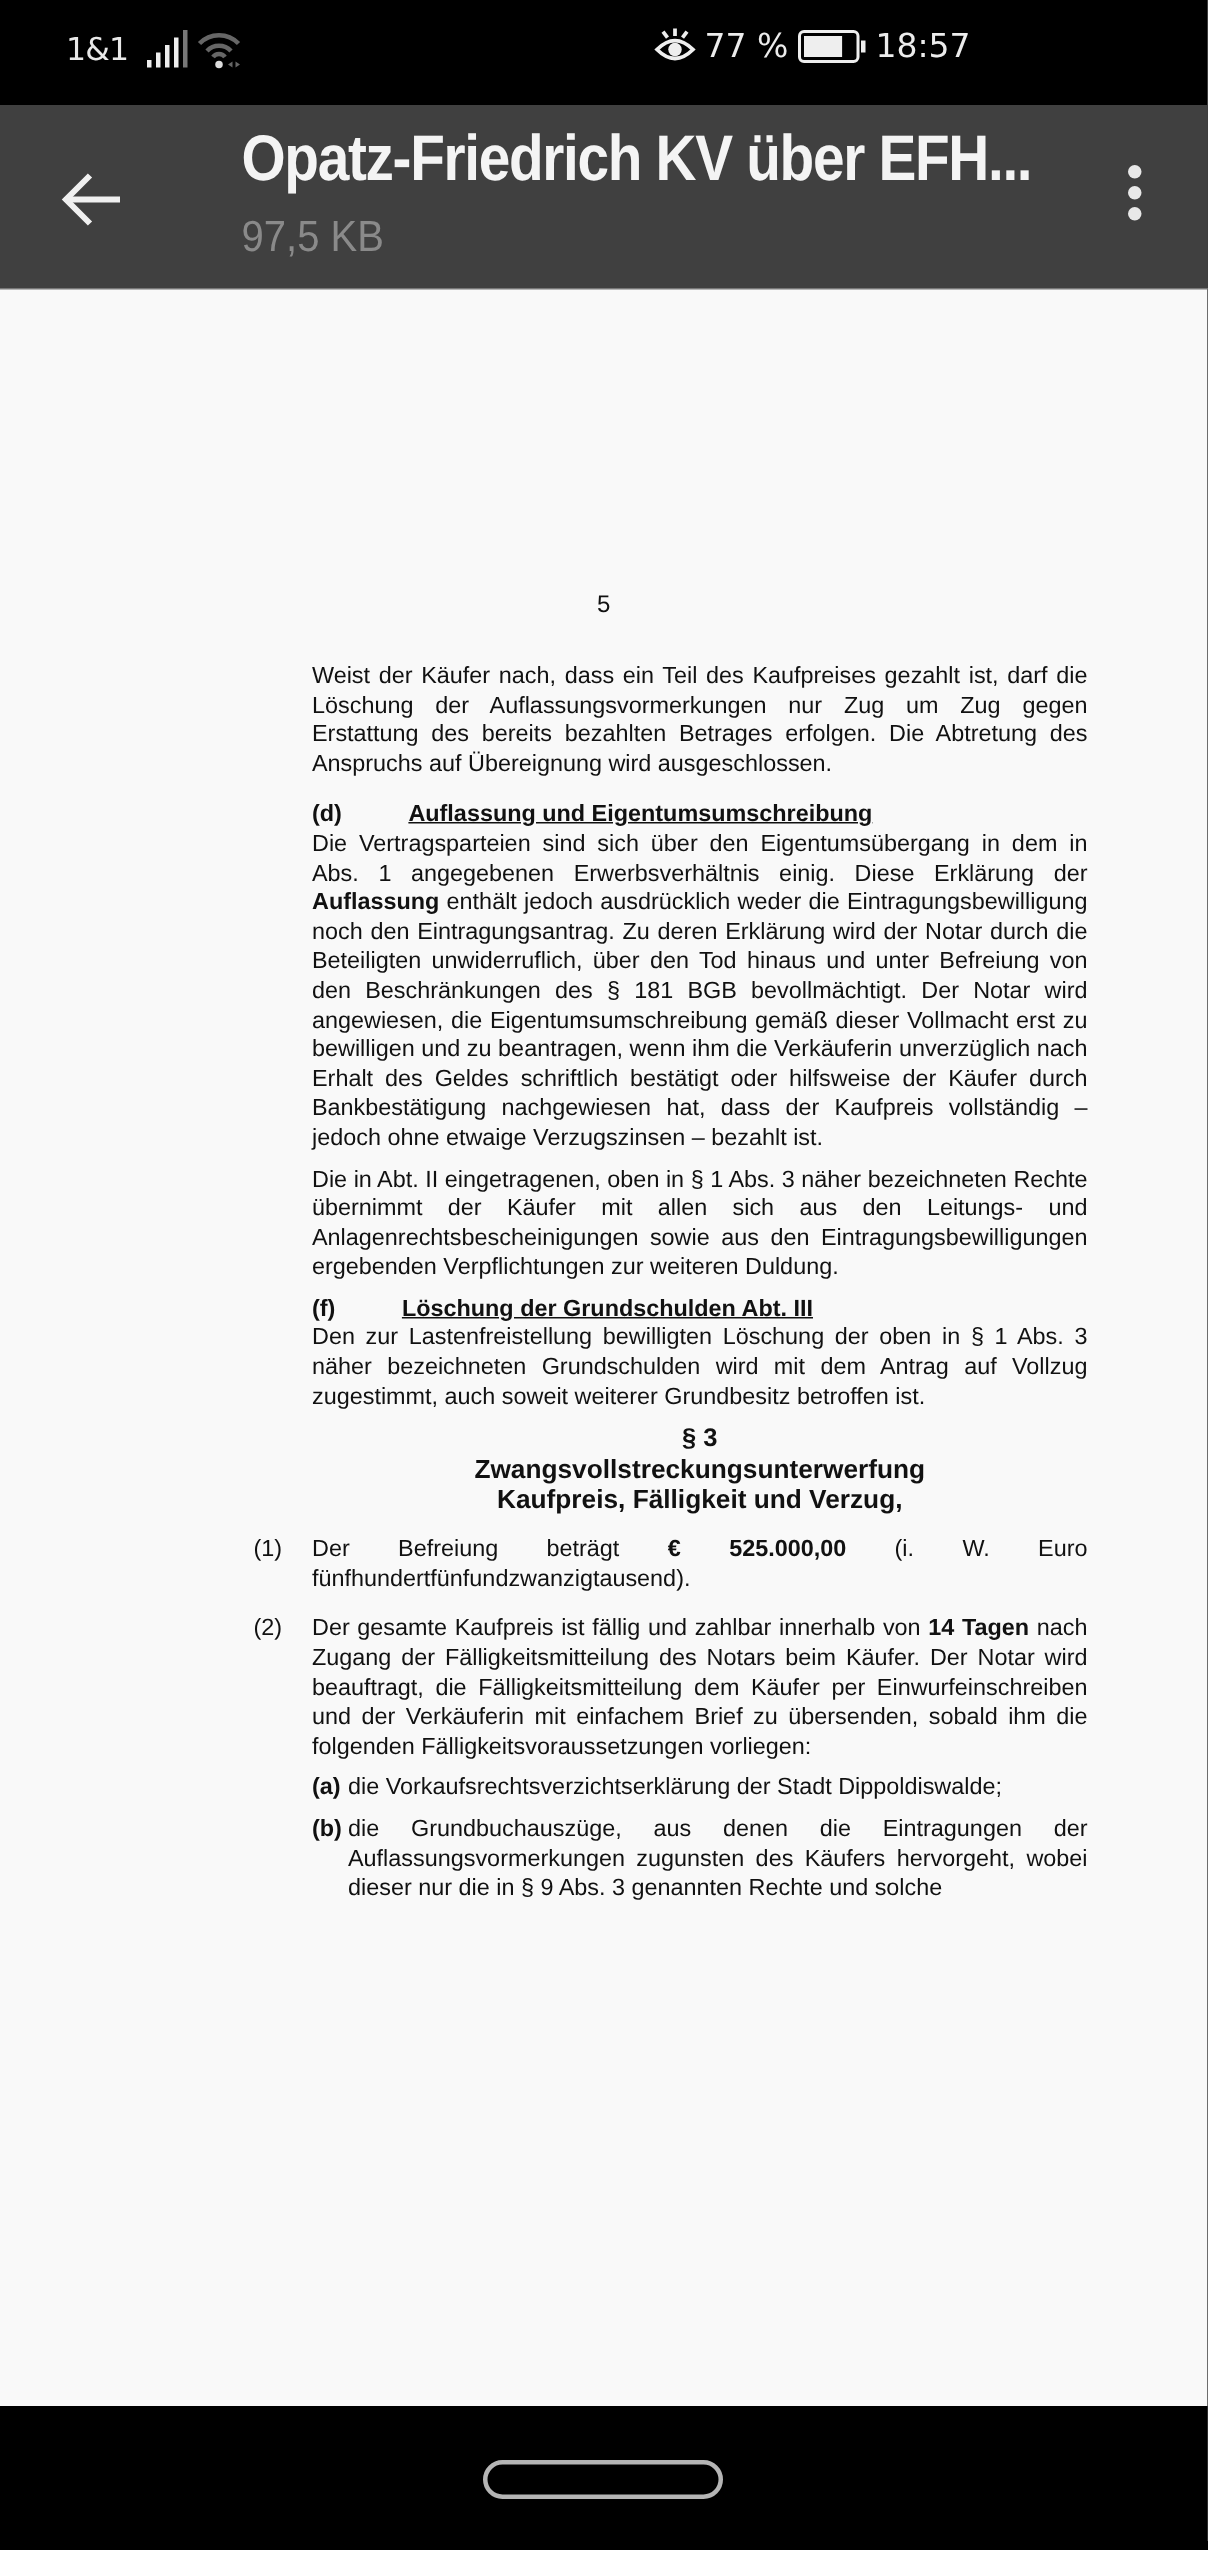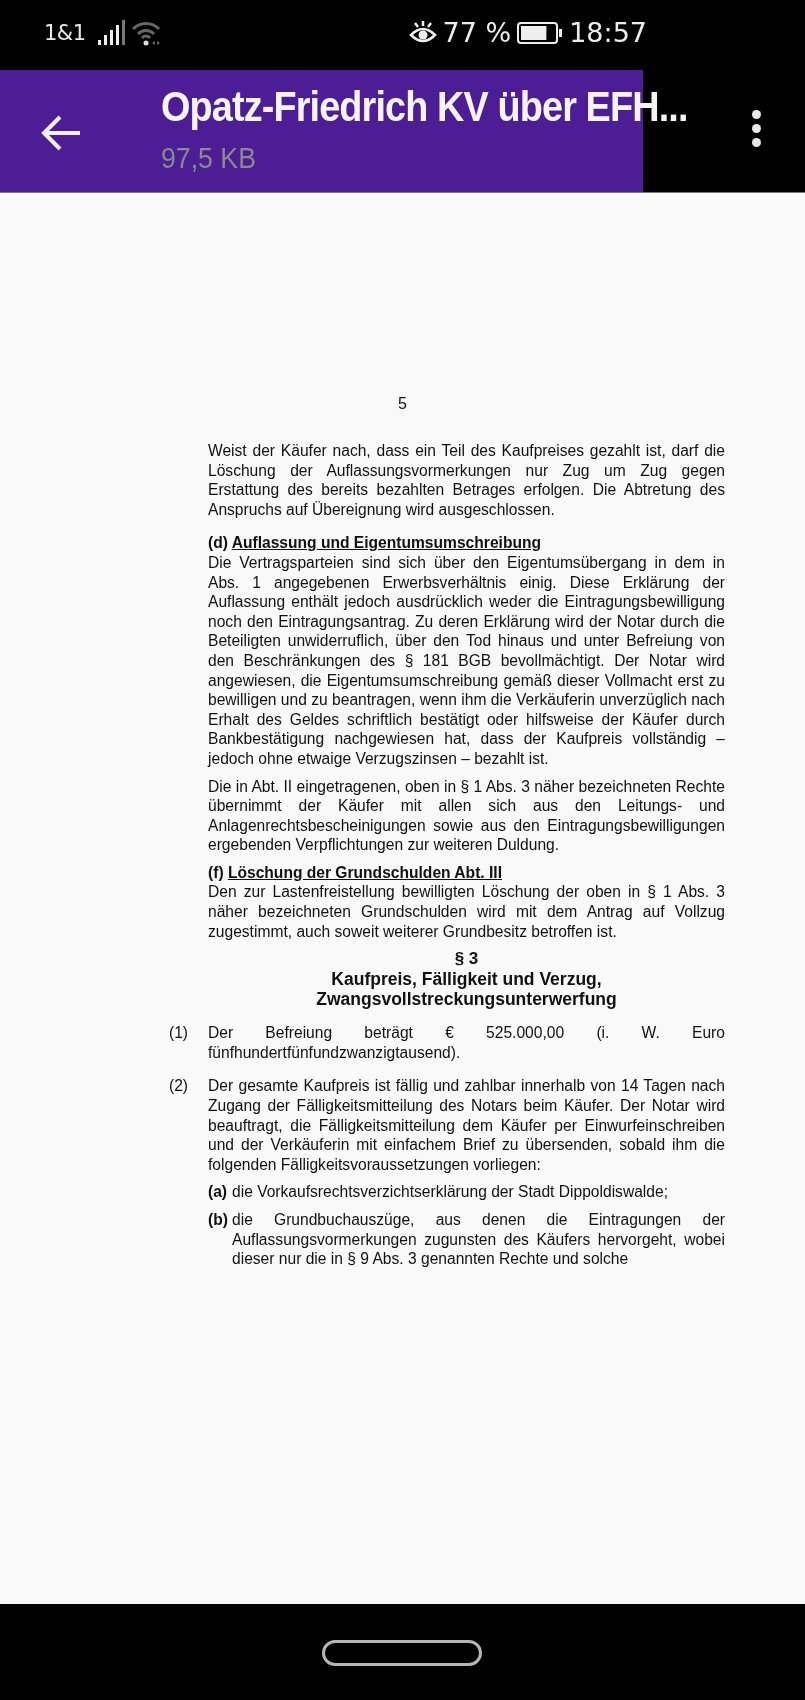--- a/index.html
+++ b/index.html
@@ -3,42 +3,42 @@
   <meta charset="utf-8">
   <style>
     * { margin: 0; padding: 0; box-sizing: border-box; }
     html, body { width: 805px; height: 1700px; background: #000; overflow: hidden; }
     body { font-family: "Liberation Sans", sans-serif; position: relative; }
 
     .status-bar { position: absolute; left: 0; top: 0; width: 691px; height: 70px; background: #000; color: #fff; }
     .carrier { position: absolute; left: 44px; top: 21px; font-size: 21px; font-family: "DejaVu Sans", sans-serif; color: #e8e8e8; letter-spacing: -0.5px; }
     .signal { position: absolute; left: 96px; top: 20px; width: 30px; height: 26px; }
     .wifi { position: absolute; left: 130px; top: 20px; width: 32px; height: 26px; }
-    .status-right { position: absolute; right: 44px; top: 17px; display: flex; align-items: center; gap: 6px; font-size: 27px; color: #ececec; font-family: "DejaVu Sans", sans-serif; }
+    .status-right { position: absolute; right: 44px; top: 17px; display: flex; align-items: center; gap: 6px; font-size: 22px; color: #ececec; font-family: "DejaVu Sans", sans-serif; }
     .eye { width: 28px; height: 28px; }
     .battery { width: 46px; height: 22px; }
 
-    .app-bar { position: absolute; left: 0; top: 70px; width: 643px; height: 122px; background: #4c1d95; }
+    .app-bar { position: absolute; left: 0; top: 70px; width: 805px; height: 122px; background: #404040; }
     .back-btn { position: absolute; left: 36px; top: 36px; width: 54px; height: 54px; cursor: pointer; }
     .title { position: absolute; left: 161px; top: 12px; font-size: 43px; font-weight: bold; color: #f4f4f4; font-family: "Liberation Sans", sans-serif; letter-spacing: -1px; transform: scaleX(0.88); transform-origin: left; white-space: nowrap; }
     .subtitle { position: absolute; left: 161px; top: 72px; font-size: 29px; color: #8a8a8a; transform: scaleX(0.92); transform-origin: left; }
     .more-btn { position: absolute; left: 744px; top: 40px; width: 24px; height: 44px; cursor: pointer; }
     .more-btn span { display: block; width: 9px; height: 9px; background: #e8e8e8; border-radius: 50%; margin: 0 auto 5px; }
 
     .doc-area { position: absolute; left: 0; top: 192px; width: 805px; height: 1412px; background: #f9f9f9; border-top: 1px solid #777; }
 
     .page-num { position: absolute; left: 0; width: 805px; top: 202px; text-align: center; font-size: 16px; color: #111; }
 
     .page { position: absolute; left: 208px; top: 248px; width: 517px; color: #111; font-size: 15.6px; line-height: 19.6px; }
     .para { text-align: justify; }
     .gap { margin-bottom: 14px; }
     .gap-s { margin-bottom: 8px; }
     .heading { font-weight: bold; }
-    .heading u { text-decoration: underline; }
-    b { font-weight: normal; }
+    .heading u { text-decoration: underline; margin-left: 40px; }
+    b { font-weight: bold; }
 
     .sect { text-align: center; font-weight: bold; font-size: 17.5px; line-height: 20px; margin-bottom: 14px; }
     .sect .num { font-size: 17px; }
 
     .numbered { position: relative; }
     .numbered .n { position: absolute; left: -39px; top: 0; }
     .sub { position: relative; padding-left: 24px; text-align: justify; }
     .sub .l { position: absolute; left: 0; top: 0; font-weight: bold; }
 
     .nav-bar { position: absolute; left: 0; top: 1604px; width: 805px; height: 96px; background: #000; }
@@ -116,22 +116,22 @@
     <div class="gap-s">
       <div class="heading">
         <span>(f)</span>
         <u>Löschung der Grundschulden Abt. III</u>
       </div>
       <p class="para">Den zur Lastenfreistellung bewilligten Löschung der oben in § 1 Abs. 3 näher bezeichneten Grundschulden wird mit dem Antrag auf Vollzug zugestimmt, auch soweit weiterer Grundbesitz betroffen ist.</p>
     </div>
 
     <div class="sect">
       <div class="num">§ 3</div>
+      <div>Zwangsvollstreckungsunterwerfung</div>
       <div>Kaufpreis, Fälligkeit und Verzug,</div>
-      <div>Zwangsvollstreckungsunterwerfung</div>
     </div>
 
     <div class="numbered gap">
       <span class="n">(1)</span>
       <p class="para"><span>Der Befreiung beträgt </span><b>€ 525.000,00</b><span> (i. W. Euro fünfhundertfünfundzwanzigtausend).</span></p>
     </div>
 
     <div class="numbered gap-s">
       <span class="n">(2)</span>
       <p class="para"><span>Der gesamte Kaufpreis ist fällig und zahlbar innerhalb von </span><b>14 Tagen</b><span> nach Zugang der Fälligkeitsmitteilung des Notars beim Käufer. Der Notar wird beauftragt, die Fälligkeitsmitteilung dem Käufer per Einwurfeinschreiben und der Verkäuferin mit einfachem Brief zu übersenden, sobald ihm die folgenden Fälligkeitsvoraussetzungen vorliegen:</span></p>

